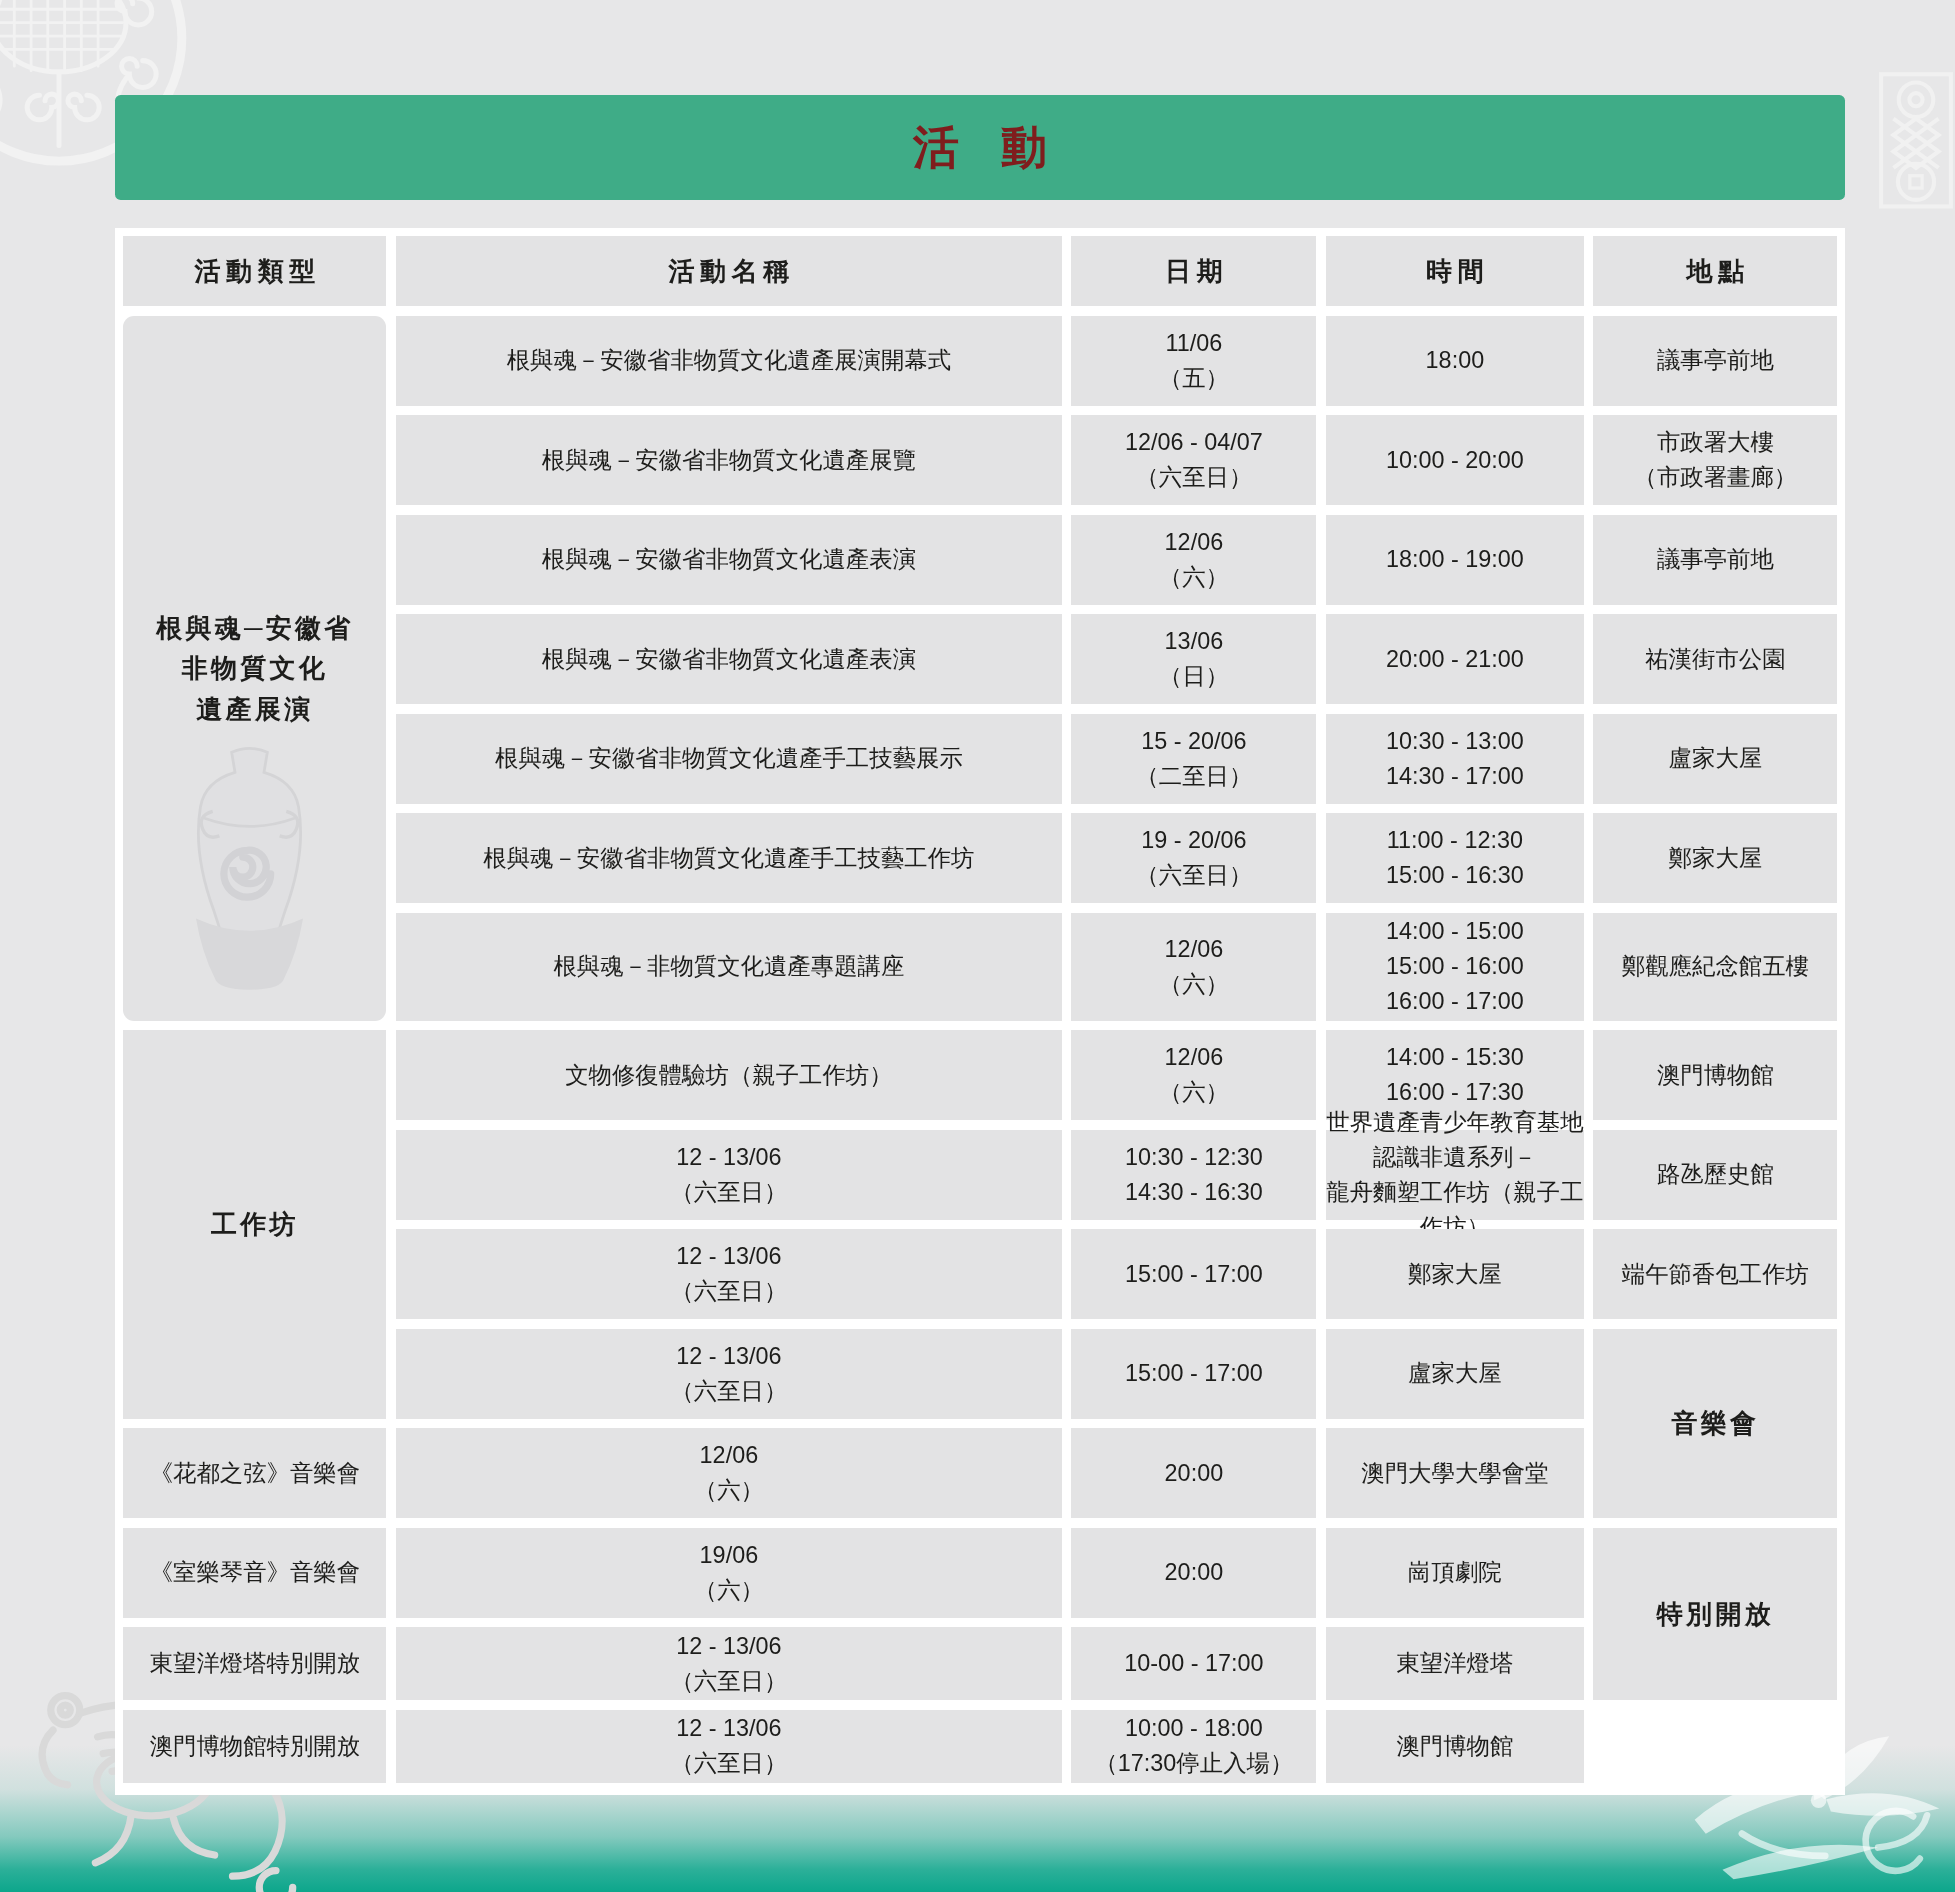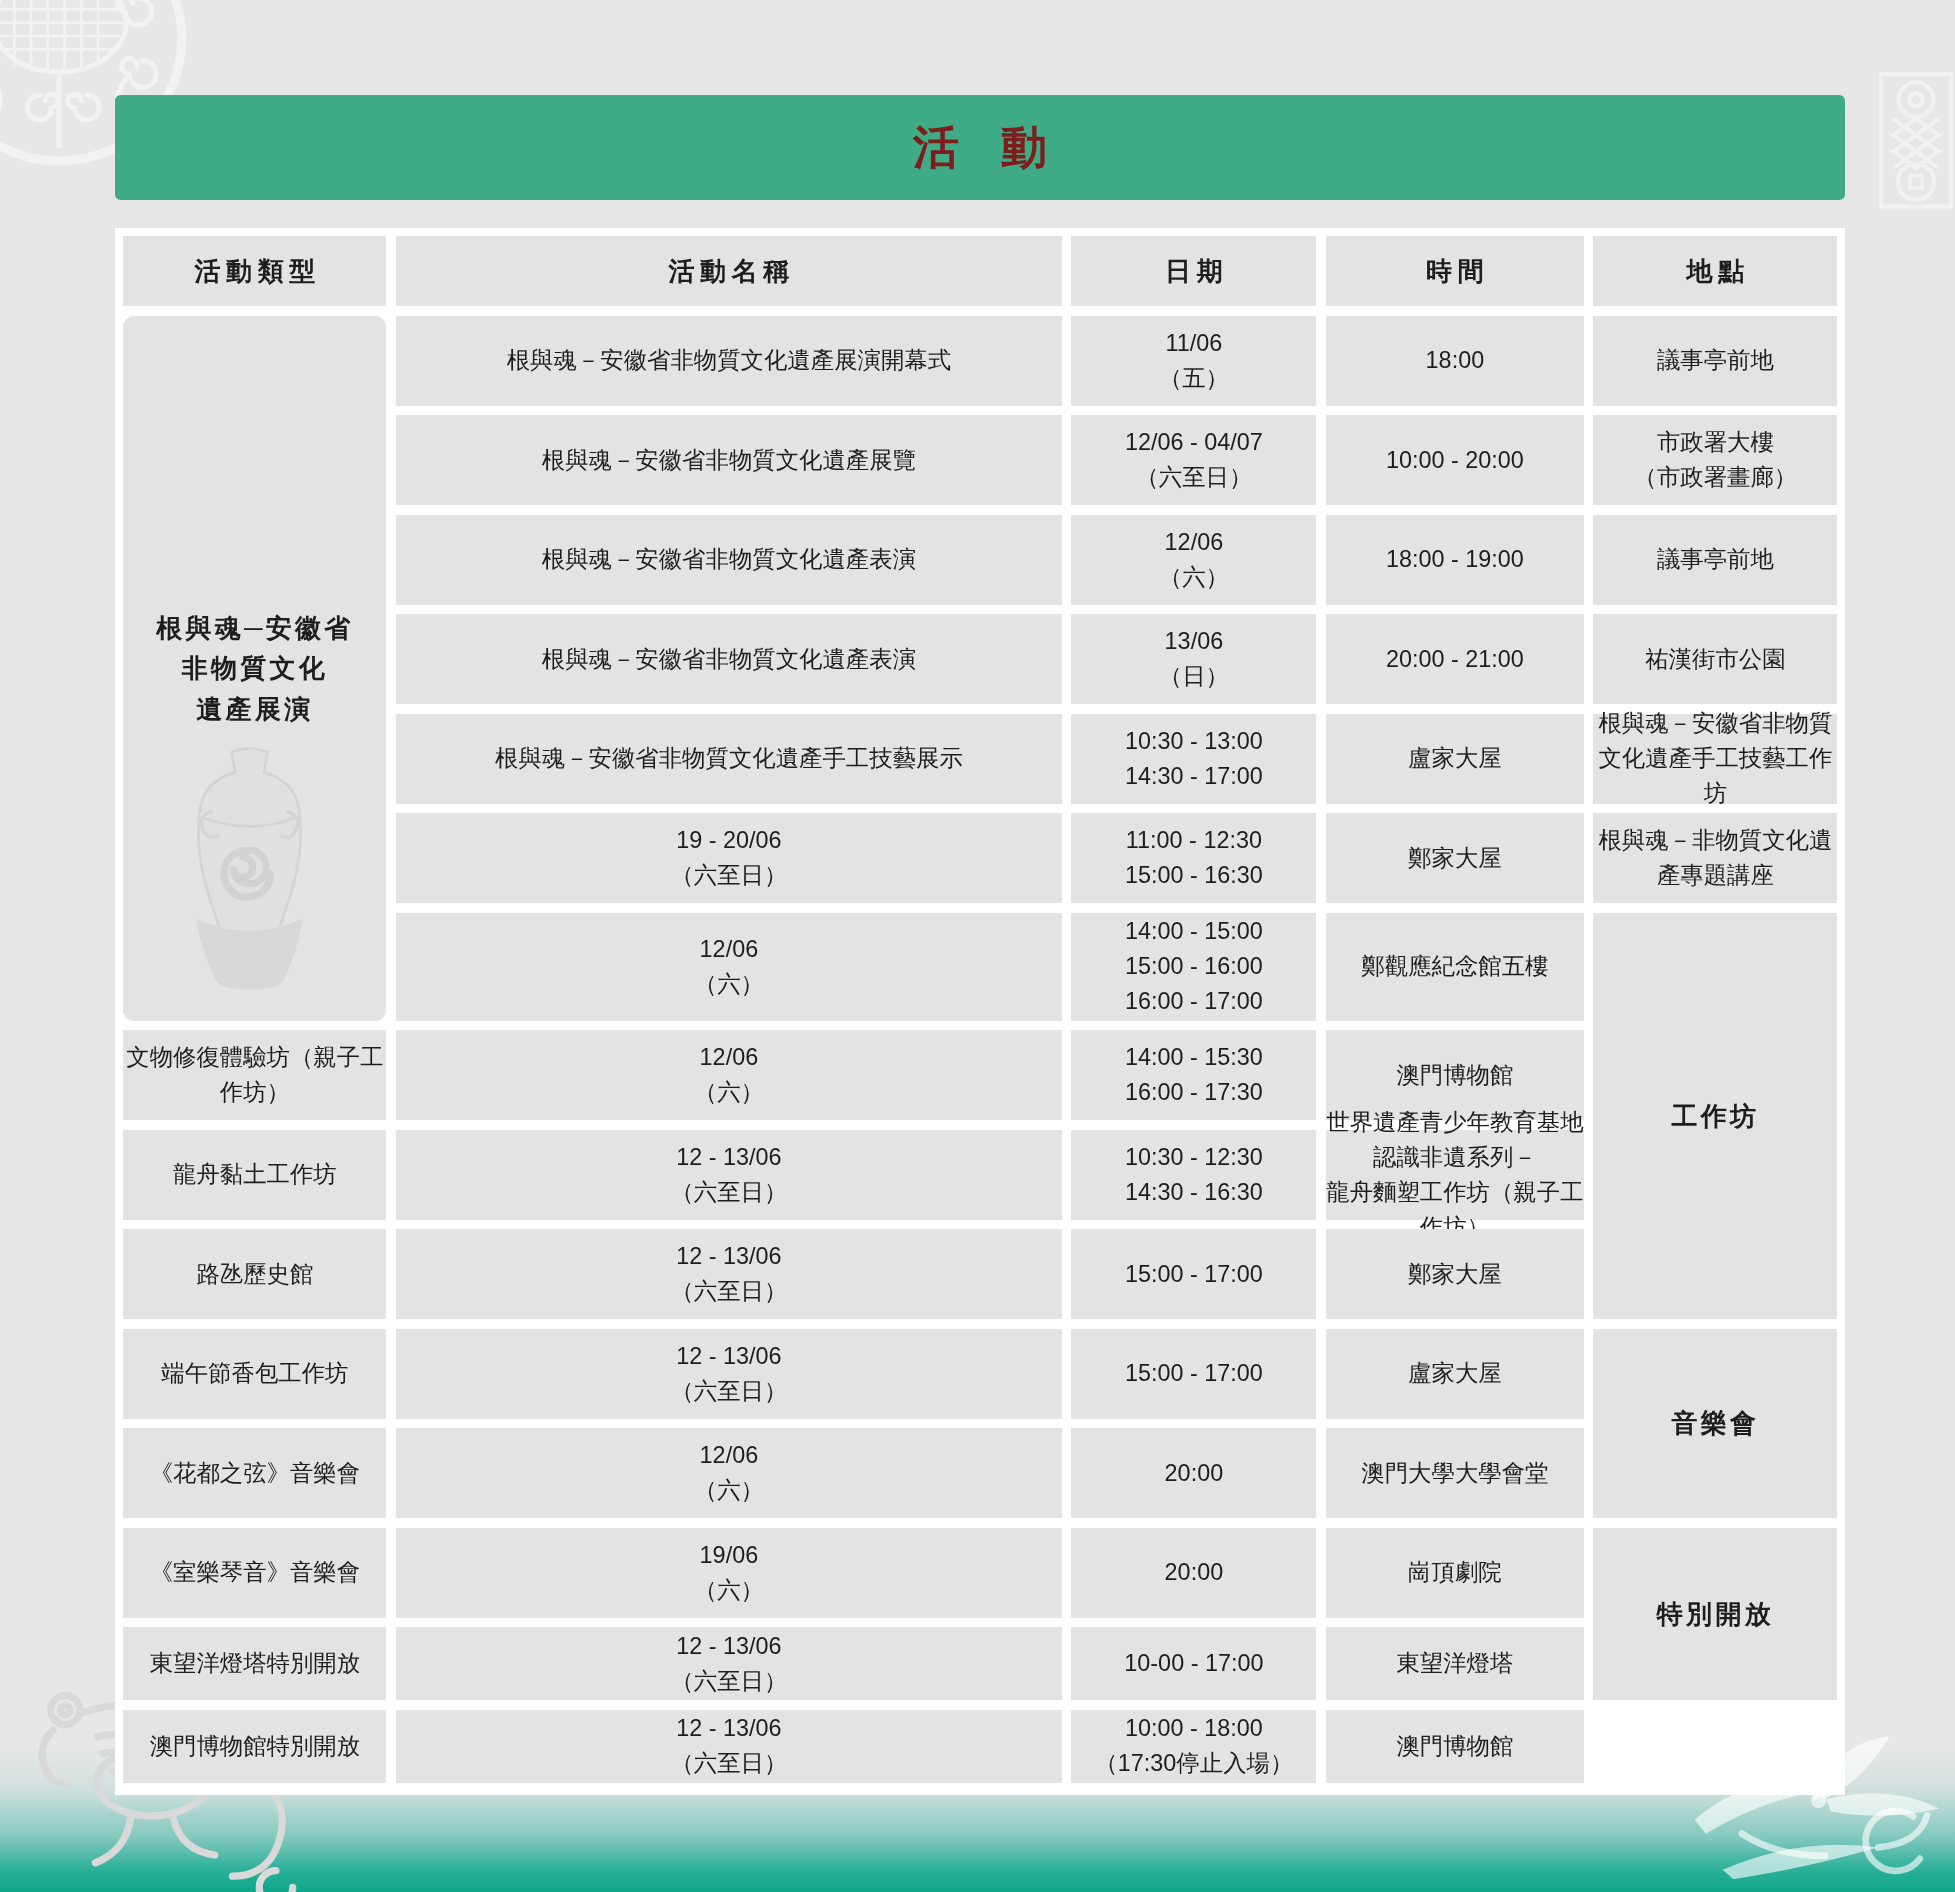--- a/index.html
+++ b/index.html
@@ -144,20 +144,22 @@
   <div class="cell">18:00 - 19:00</div>
   <div class="cell">議事亭前地</div>
 
   <div class="cell name">根與魂－安徽省非物質文化遺產表演</div>
   <div class="cell">13/06
 （日）</div>
   <div class="cell">20:00 - 21:00</div>
   <div class="cell">祐漢街市公園</div>
 
   <div class="cell name">根與魂－安徽省非物質文化遺產手工技藝展示</div>
+  <div class="cell">15 - 20/06
+（二至日）</div>
   <div class="cell">10:30 - 13:00
 14:30 - 17:00</div>
   <div class="cell">盧家大屋</div>
 
   <div class="cell name">根與魂－安徽省非物質文化遺產手工技藝工作坊</div>
   <div class="cell">19 - 20/06
 （六至日）</div>
   <div class="cell">11:00 - 12:30
 15:00 - 16:30</div>
   <div class="cell">鄭家大屋</div>
@@ -171,21 +173,20 @@
   <div class="cell">鄭觀應紀念館五樓</div>
 
   <div class="cell cat span4">工作坊</div>
   <div class="cell name">文物修復體驗坊（親子工作坊）</div>
   <div class="cell">12/06
 （六）</div>
   <div class="cell">14:00 - 15:30
 16:00 - 17:30</div>
   <div class="cell">澳門博物館</div>
 
-  <div class="cell name">龍舟黏土工作坊</div>
   <div class="cell">12 - 13/06
 （六至日）</div>
   <div class="cell">10:30 - 12:30
 14:30 - 16:30</div>
   <div class="cell name">世界遺產青少年教育基地認識非遺系列－
 龍舟麵塑工作坊（親子工作坊）</div>
 
   <div class="cell">路氹歷史館</div>
   <div class="cell">12 - 13/06
 （六至日）</div>

